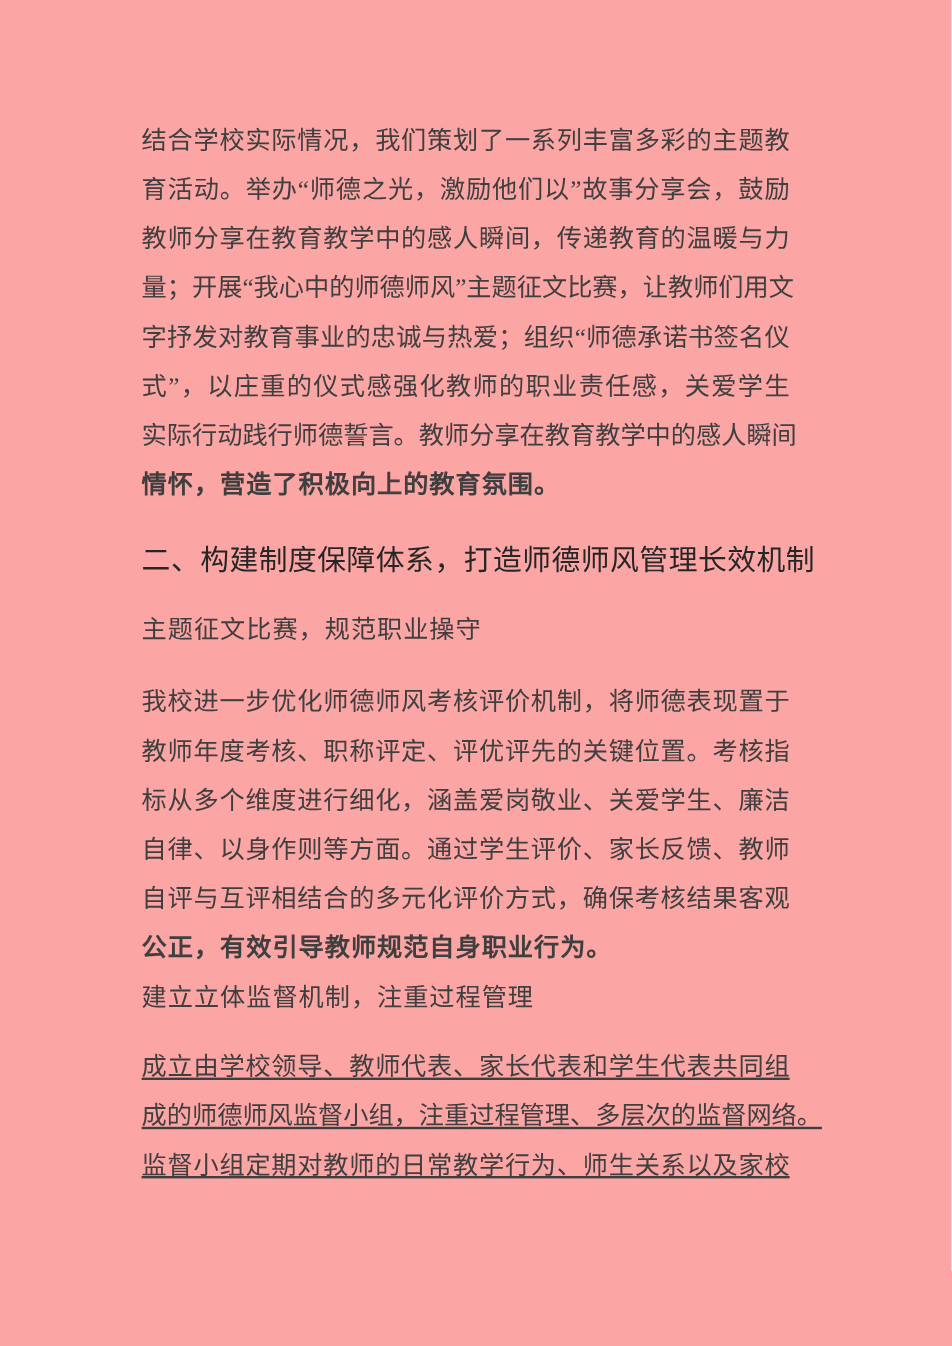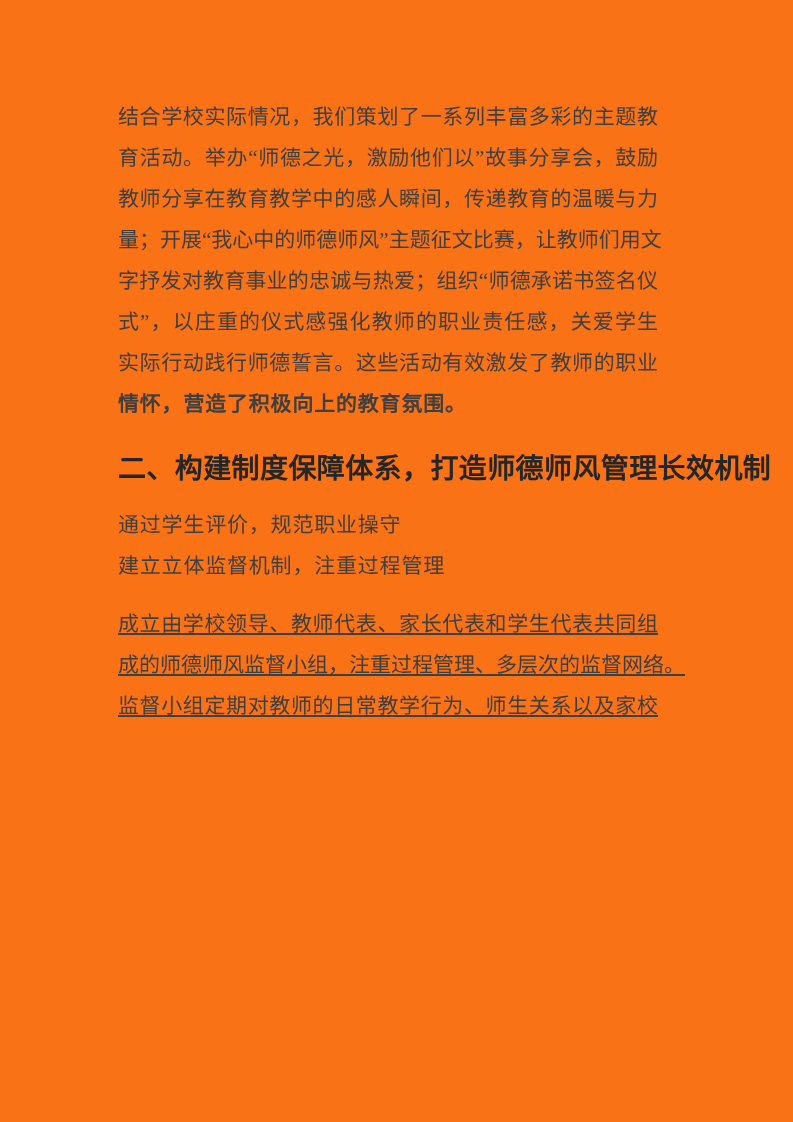--- a/index.html
+++ b/index.html
@@ -5,21 +5,21 @@
 <style>
   html, body {
     margin: 0;
     padding: 0;
     background: #ffffff;
   }
   .page {
     position: relative;
     width: 793px;
     height: 1122px;
-    background: #f97316;
+    background: #fca5a5;
     overflow: hidden;
     font-family: "Liberation Serif", serif;
   }
   .content {
     position: absolute;
     left: 118px;
     top: 97px;
     width: 540px;
     color: #3f3f3f;
   }
@@ -39,24 +39,24 @@
     font-weight: 400;
   }
   .line.end {
     text-align: left;
     text-align-last: left;
     letter-spacing: 0.8px;
     font-weight: bold;
   }
   .heading {
     margin: 23px 0 0 0;
-    font-size: 28px;
+    font-size: 24px;
     line-height: 41px;
     height: 41px;
-    font-weight: 700;
+    font-weight: 400;
     color: #262626;
     letter-spacing: 0.4px;
     white-space: nowrap;
   }
   .subheading {
     margin: 0;
     font-size: 21px;
     line-height: 41px;
     height: 41px;
     font-weight: 400;
@@ -75,28 +75,36 @@
 <div class="page">
   <div class="content">
 
     <div class="para">
       <div class="line">结合学校实际情况，我们策划了一系列丰富多彩的主题教</div>
       <div class="line">育活动。举办“师德之光，激励他们以”故事分享会，鼓励</div>
       <div class="line">教师分享在教育教学中的感人瞬间，传递教育的温暖与力</div>
       <div class="line">量；开展“我心中的师德师风”主题征文比赛，让教师们用文</div>
       <div class="line">字抒发对教育事业的忠诚与热爱；组织“师德承诺书签名仪</div>
       <div class="line">式”，以庄重的仪式感强化教师的职业责任感，关爱学生</div>
-      <div class="line">实际行动践行师德誓言。这些活动有效激发了教师的职业</div>
+      <div class="line">实际行动践行师德誓言。教师分享在教育教学中的感人瞬间</div>
       <div class="line end">情怀，营造了积极向上的教育氛围。</div>
     </div>
 
     <h2 class="heading">二、构建制度保障体系，打造师德师风管理长效机制</h2>
 
-    <div class="subheading mt16">通过学生评价，规范职业操守</div>
+    <div class="subheading mt16">主题征文比赛，规范职业操守</div>
 
+    <div class="para mt19">
+      <div class="line">我校进一步优化师德师风考核评价机制，将师德表现置于</div>
+      <div class="line">教师年度考核、职称评定、评优评先的关键位置。考核指</div>
+      <div class="line">标从多个维度进行细化，涵盖爱岗敬业、关爱学生、廉洁</div>
+      <div class="line">自律、以身作则等方面。通过学生评价、家长反馈、教师</div>
+      <div class="line">自评与互评相结合的多元化评价方式，确保考核结果客观</div>
+      <div class="line end">公正，有效引导教师规范自身职业行为。</div>
+    </div>
 
     <div class="subheading mt26">建立立体监督机制，注重过程管理</div>
 
     <div class="para mt17">
       <div class="line">成立由学校领导、教师代表、家长代表和学生代表共同组</div>
       <div class="line">成的师德师风监督小组，注重过程管理、多层次的监督网络。</div>
       <div class="line">监督小组定期对教师的日常教学行为、师生关系以及家校</div>
     </div>
 
   </div>

